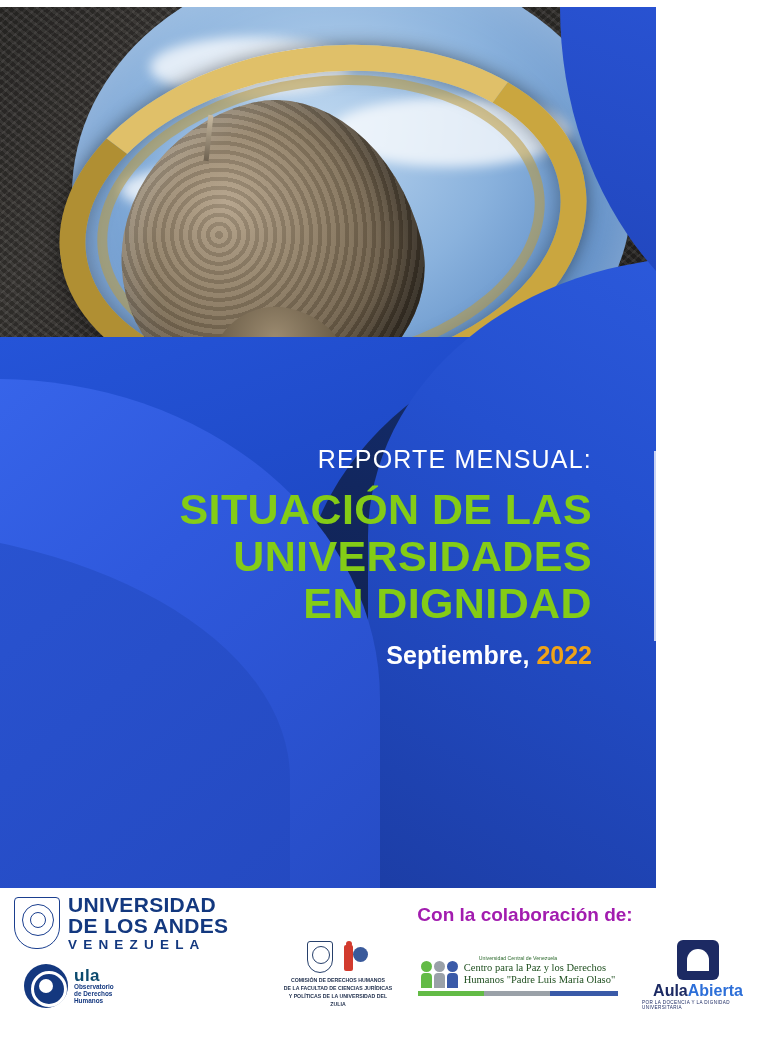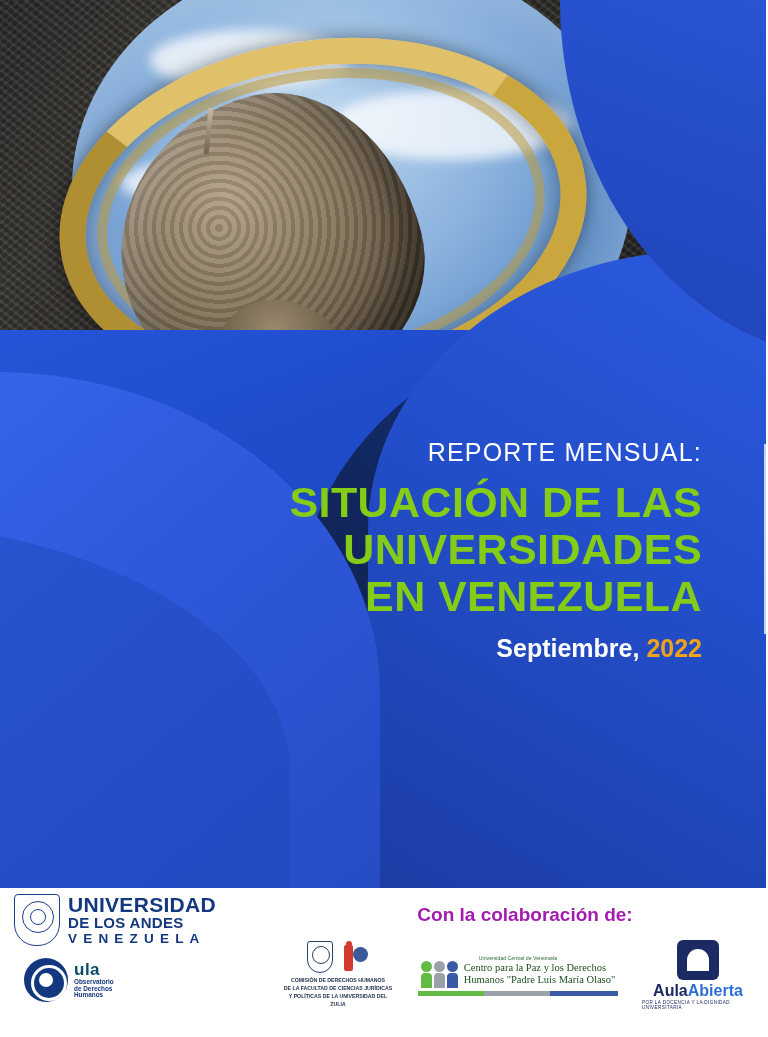--- a/index.html
+++ b/index.html
@@ -15,22 +15,22 @@
     position: relative;
     width: 768px;
     height: 1037px;
     overflow: hidden;
     background: #ffffff;
   }
 
   
   .cover-art {
     position: absolute;
-    left: 0; top: 0;
-    width: 766px;
+    left: 0; top: 7px;
+    width: 656px;
     height: 895px;
     overflow: hidden;
     background: #1a46c8;
   }
 
   
   .photo {
     position: absolute;
     left: 0; top: 0;
     width: 768px;
@@ -242,21 +242,21 @@
     position: absolute; left: 15px; top: 14px;
     width: 14px; height: 14px;
     border: 1.2px solid #1b3f8f;
     border-radius: 50%;
   }
   .ula-name {
     color: #13387f;
     line-height: 1.0;
   }
   .ula-l1 { font-size: 21px; font-weight: 700; letter-spacing: 0.3px; }
-  .ula-l2 { font-size: 15px; font-weight: 700; letter-spacing: 0.3px; }
+  .ula-l2 { font-size: 21px; font-weight: 700; letter-spacing: 0.3px; }
   .ula-l3 { font-size: 13.5px; font-weight: 700; letter-spacing: 6.2px; margin-top: 2px; }
 
   .obs-row {
     display: flex;
     align-items: center;
     gap: 6px;
     margin-top: 12px;
     padding-left: 10px;
   }
   .obs-mark {
@@ -461,21 +461,21 @@
     <div class="wave-left"></div>
     <div class="wave-left2"></div>
 
     <div class="title-rule"></div>
 
     <div class="title-block">
       <div class="kicker">REPORTE MENSUAL:</div>
       <div class="main-title">
         <div>SITUACIÓN DE LAS</div>
         <div>UNIVERSIDADES</div>
-        <div>EN VENEZUELA</div>
+        <div>EN DIGNIDAD</div>
       </div>
       <div class="date-line">
         <span>Septiembre,</span>
         <span class="date-year">2022</span>
       </div>
     </div>
   </div>
 
   <div class="footer">
 

